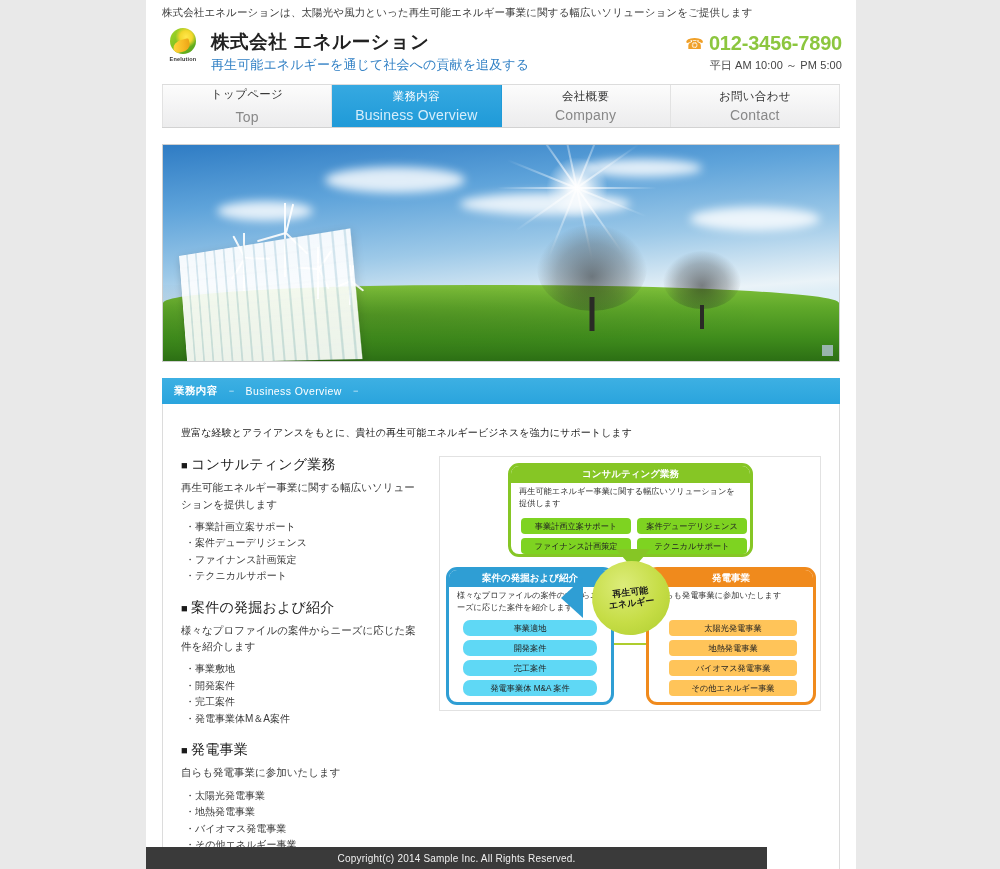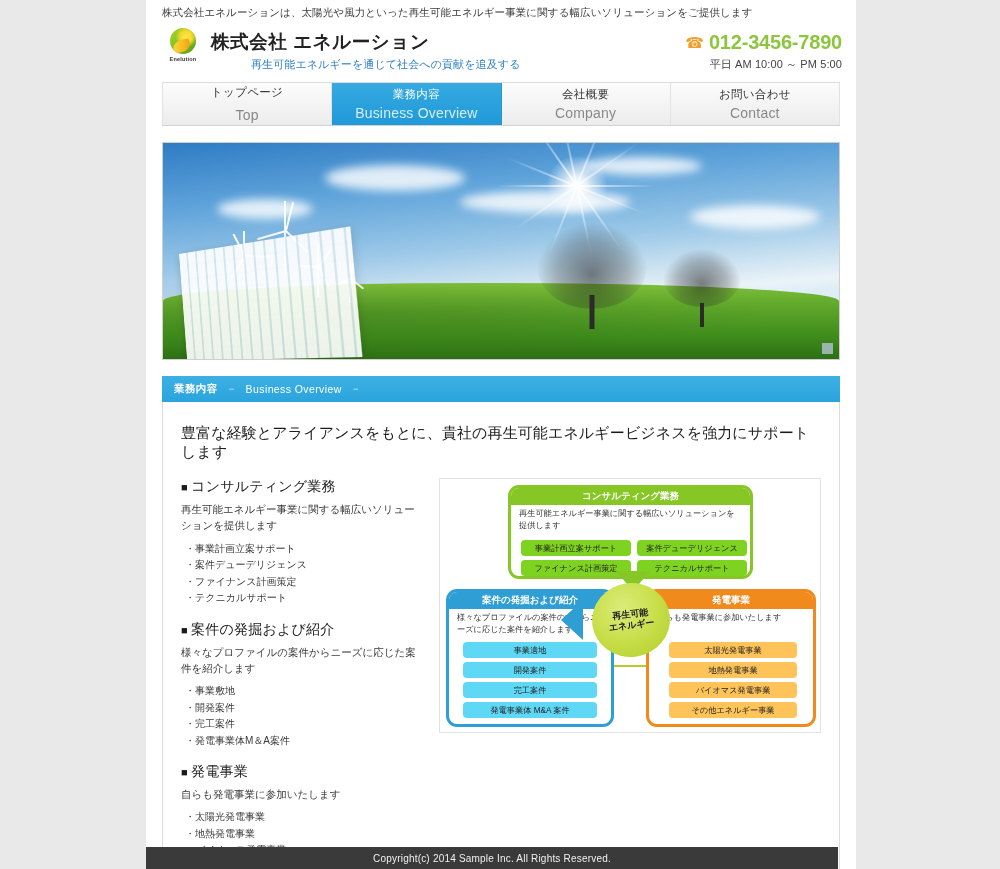--- a/index.html
+++ b/index.html
@@ -43,21 +43,21 @@
     border-radius: 60% 10% 55% 18%;
     transform: rotate(-13deg);
   }
   .logo-text {
     font-size: 5.5px; font-weight: bold; color: #333; letter-spacing: .2px; margin-top: 2px;
   }
   .brand-txt { padding-top: 4px; }
   .brand-name {
     font-size: 18.5px; font-weight: bold; color: #222; letter-spacing: .6px; line-height: 1.15;
   }
-  .brand-slogan { font-size: 11px; color: #2f7fc4; margin-top: 4px; letter-spacing: .1px; margin-left: 40px; }
+  .brand-slogan { font-size: 13px; color: #2f7fc4; margin-top: 4px; letter-spacing: .1px; }
   .contact { text-align: right; padding-top: 4px; }
   .tel-line { display: flex; align-items: center; justify-content: flex-end; gap: 5px; }
   .tel-icon { font-size: 15px; color: #f0a028; line-height: 1; }
   .tel-num { font-size: 20px; font-weight: bold; color: #8cc63f; letter-spacing: -.2px; }
   .hours { font-size: 11px; color: #444; margin-top: 3px; letter-spacing: .1px; }
 
   
   .nav {
     display: flex; margin: 0 16px; height: 44px;
     background: linear-gradient(#fcfcfc, #ececed);
@@ -142,21 +142,21 @@
   }
   .sect-ja { font-size: 10.5px; color: #fff; font-weight: bold; letter-spacing: .4px; }
   .sect-dash { font-size: 10px; color: #d8effa; }
   .sect-en { font-size: 10.5px; color: #fff; letter-spacing: .4px; }
 
   
   .card {
     margin: 0 16px; border: 1px solid #dcdcdc; border-top: none; background: #fff;
     padding: 22px 18px 34px 18px; min-height: 392px;
   }
-  .lead { font-size: 15px; color: #1b1b1b; letter-spacing: .1px; margin-bottom: 16px; }
+  .lead { font-size: 10px; color: #1b1b1b; letter-spacing: .1px; margin-bottom: 16px; }
   .cols { display: flex; gap: 12px; }
   .col-left { width: 278px; }
   .col-right { flex: 1; }
 
   .h-block { font-size: 14px; color: #1b1b1b; margin: 0 0 5px 0; letter-spacing: .2px; }
   .h-block::before { content: "■ "; font-size: 11px; color: #1b1b1b; }
   .p-desc { font-size: 10.5px; color: #3a3a3a; line-height: 1.55; margin-bottom: 7px; }
   .b-list { list-style: none; margin: 0 0 14px 4px; }
   .b-list li { font-size: 10px; color: #3a3a3a; line-height: 1.65; }
   .b-list li::before { content: "・"; color: #3a3a3a; }
@@ -179,21 +179,21 @@
   .green  .d-head { background: #86c625; }
   .blue   .d-head { background: #2f9ed4; }
   .orange .d-head { background: #f08a1c; }
   .d-desc { position: absolute; left: 8px; right: 8px; top: 20px;
     font-size: 8.2px; color: #333; line-height: 1.42; }
   .chip {
     position: absolute; height: 16px; border-radius: 4px; display: flex;
     align-items: center; justify-content: center; font-size: 8.2px; color: #222;
   }
   .chip.g { background: #7ed321; }
-  .chip.b { background: #5fd8f5; }
+  .chip.b { background: #5fd8f5; border-radius: 7px; }
   .chip.o { background: #ffc459; }
   .oval {
     position: absolute; left: 152px; top: 104px; width: 78px; height: 74px; border-radius: 50%;
     background: radial-gradient(circle at 42% 32%, #dcec7a 0%, #c6dd46 55%, #aecd2e 100%);
     display: flex; flex-direction: column; align-items: center; justify-content: center;
     font-size: 9px; font-weight: bold; color: #1b1b1b; line-height: 1.25;
     transform: rotate(-7deg); z-index: 3;
   }
   .arrow { position: absolute; z-index: 1; }
   .arrow-down {
@@ -207,21 +207,21 @@
     border-right: 22px solid #2f9ed4;
   }
   .arrow-right {
     left: 196px; top: 121px; width: 0; height: 0;
     border-top: 20px solid transparent; border-bottom: 20px solid transparent;
     border-left: 22px solid #f08a1c;
   }
   .oval-stem { position: absolute; left: 174px; top: 186px; width: 32px; height: 2px; background: #aecd2e; z-index: 2; }
 
   .copy {
-    position: absolute; left: 146px; bottom: 0; width: 692px; height: 22px;
+    position: absolute; left: 146px; bottom: 0; width: 621px; height: 22px;
     background: #3a3a3a; color: #f0f0f0; font-size: 10px;
     display: flex; align-items: center; justify-content: center; letter-spacing: .2px;
   }
 </style>
 </head>
 <body>
 
 <div class="page">
   <div class="shell">
 

